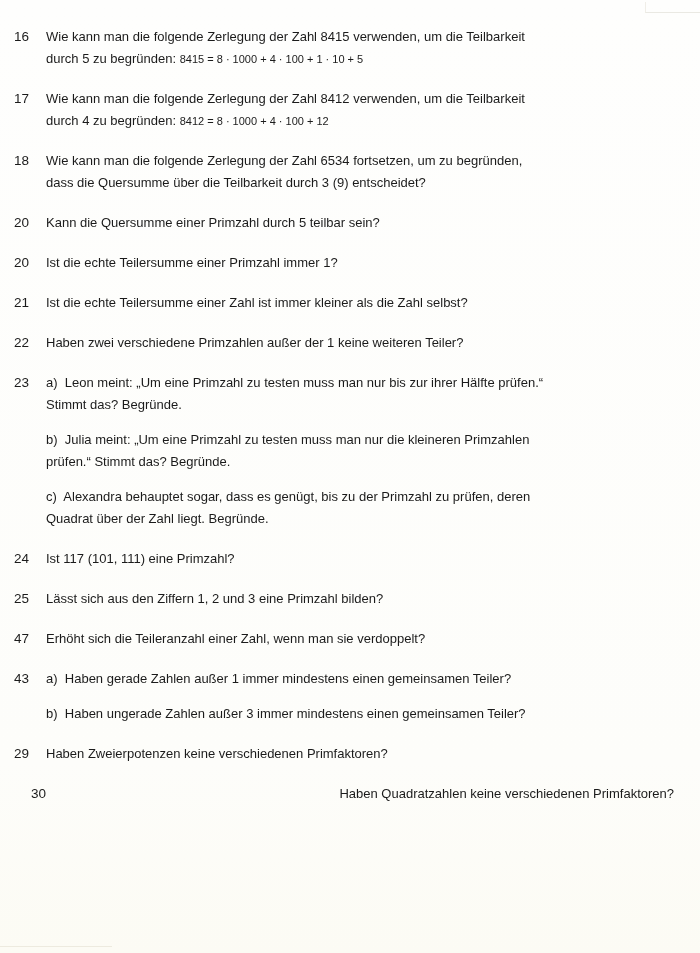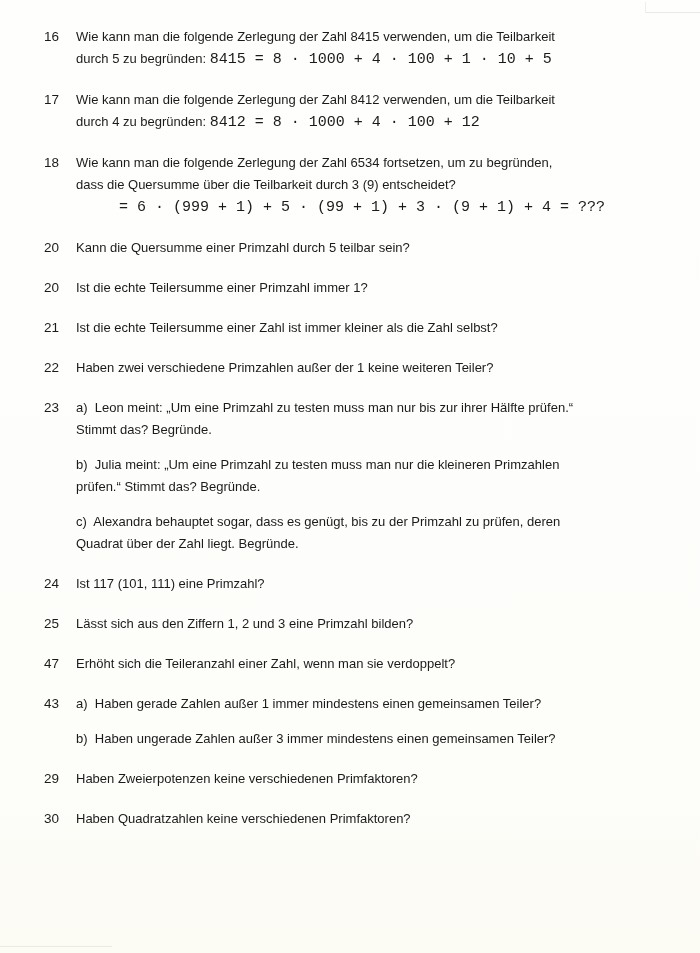--- a/index.html
+++ b/index.html
@@ -9,42 +9,43 @@
   body {
     width: 700px;
     height: 953px;
     position: relative;
     overflow: hidden;
     background: linear-gradient(180deg, #fefefd 0%, #fdfdfa 80%, #fcfbf4 100%);
     color: #1b1b1b;
     font-family: "Liberation Sans", sans-serif;
   }
   .doc {
-    padding: 26px 26px 0 44px;
+    padding: 26px 26px 0 14px;
   }
   .exercise {
     display: grid;
     grid-template-columns: 32px 1fr;
     margin-bottom: 18px;
   }
   .exercise:last-child {
     margin-bottom: 0;
+    text-align: right;
   }
   .num {
     font-size: 13.5px;
     line-height: 22px;
   }
   .block {
     white-space: pre;
     font-size: 13px;
     line-height: 22px;
   }
   .block span.math {
-    font-family: Liberation Mono, monospace;
-    font-size: 15px;
+    font-family: Liberation Sans, sans-serif;
+    font-size: 11px;
   }
   .block.math-line-indent {
     padding-left: 43px;
   }
   .block.sub + .block.sub {
     margin-top: 13px;
   }
   .artifact-tr {
     position: absolute;
     top: 2px;
@@ -85,21 +86,20 @@
         <div class="block para"><span class="text">Wie kann man die folgende Zerlegung der Zahl 8412 verwenden, um die Teilbarkeit
 durch 4 zu begründen: </span><span class="math">8412 = 8 · 1000 + 4 · 100 + 12</span></div>
       </div>
   </div>
 
   <div class="exercise">
     <div class="num">18</div>
     <div class="body">
         <div class="block para"><span class="text">Wie kann man die folgende Zerlegung der Zahl 6534 fortsetzen, um zu begründen,
 dass die Quersumme über die Teilbarkeit durch 3 (9) entscheidet?</span></div>
-        <div class="block math-line-indent"><span class="math">= 6 · (999 + 1) + 5 · (99 + 1) + 3 · (9 + 1) + 4 = ???</span></div>
       </div>
   </div>
 
   <div class="exercise">
     <div class="num">20</div>
     <div class="body">
         <div class="block para"><span class="text">Kann die Quersumme einer Primzahl durch 5 teilbar sein?</span></div>
       </div>
   </div>
 

